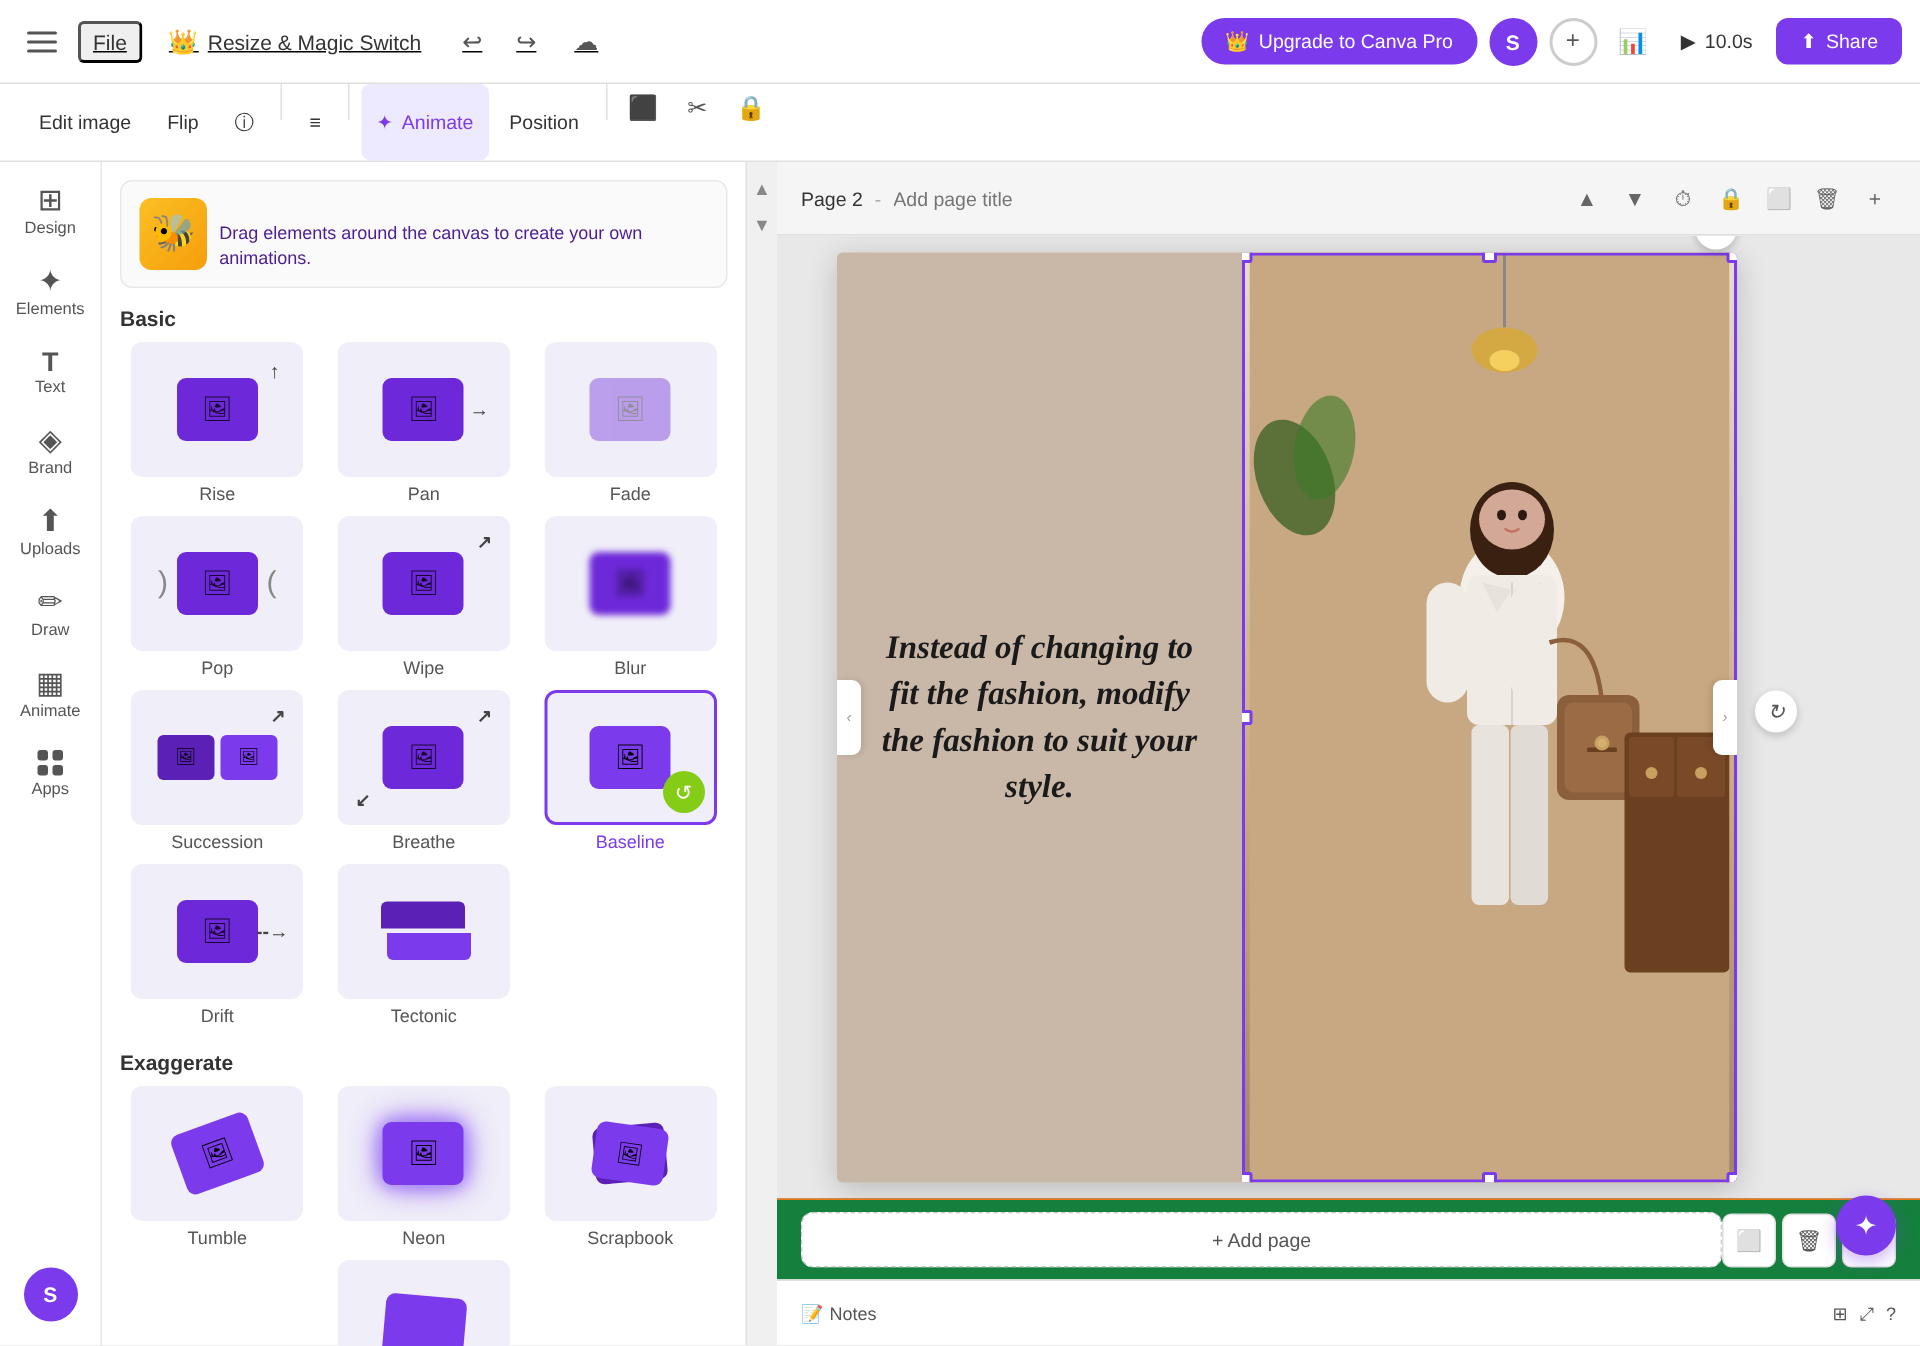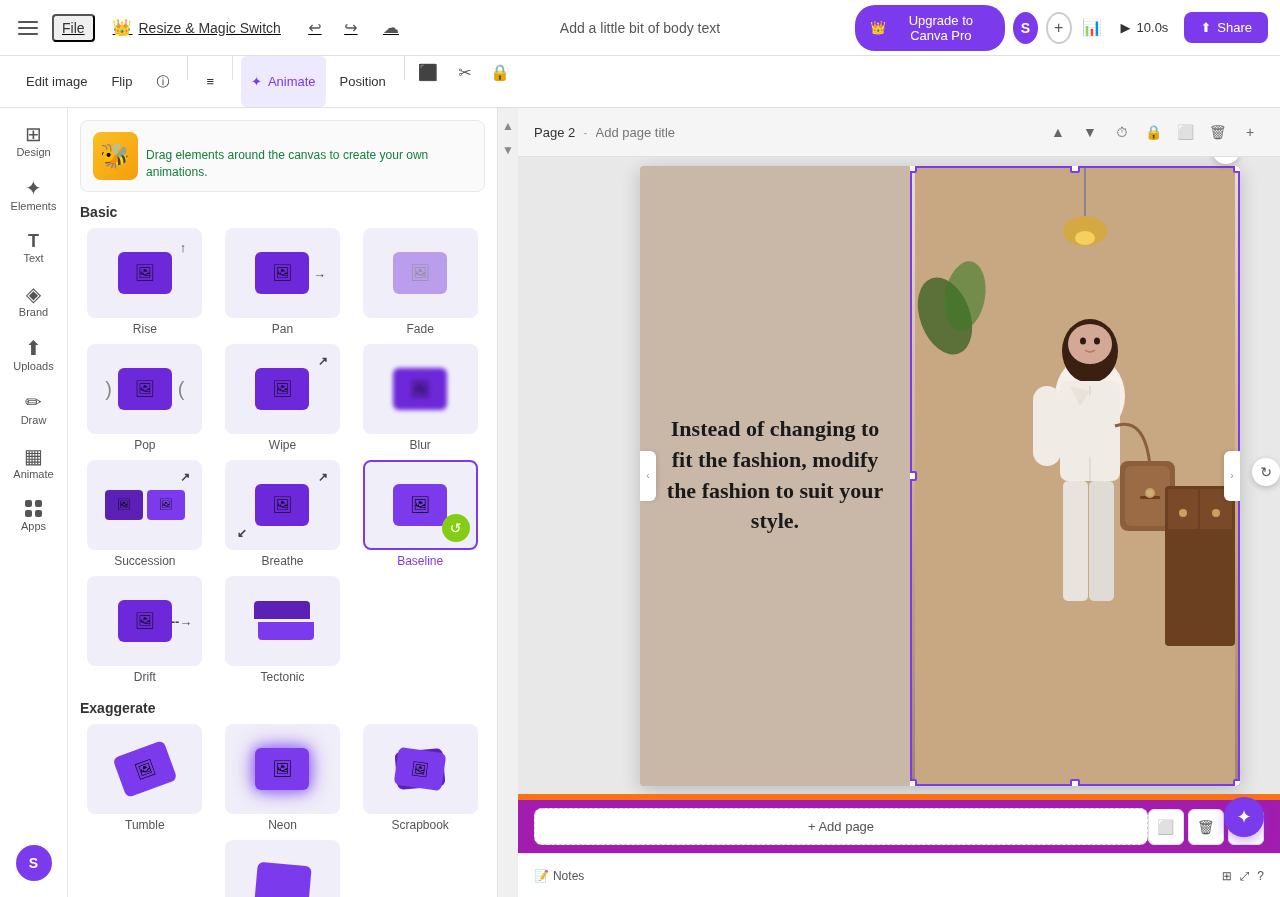--- a/index.html
+++ b/index.html
@@ -71,42 +71,42 @@
     .selected-overlay { position: absolute; bottom: 6px; right: 6px; width: 28px; height: 28px; border-radius: 50%; background: #84cc16; display: flex; align-items: center; justify-content: center; color: white; font-size: 14px; }
 
     
     .canvas-area { flex: 1; background: #e8e8e8; display: flex; flex-direction: column; overflow: hidden; position: relative; }
     .page-bar { display: flex; align-items: center; gap: 8px; padding: 10px 16px; background: #f5f5f5; border-bottom: 1px solid #e0e0e0; flex-shrink: 0; }
     .page-label { font-size: 13px; color: #333; font-weight: 500; }
     .page-title-input { font-size: 13px; color: #aaa; border: none; background: transparent; outline: none; cursor: pointer; }
     .page-bar-icons { display: flex; gap: 4px; margin-left: auto; }
     .page-bar-icon { width: 28px; height: 28px; display: flex; align-items: center; justify-content: center; cursor: pointer; color: #666; border-radius: 4px; font-size: 14px; }
 
-    .canvas-viewport { flex: 1; display: flex; align-items: center; justify-content: flex-end; overflow: auto; padding: 40px; position: relative; }
+    .canvas-viewport { flex: 1; display: flex; align-items: center; justify-content: flex-start; overflow: auto; padding: 40px; position: relative; font-style: italic; }
 
     
     .page-canvas { display: flex; width: 600px; height: 620px; background: #d4c5b5; border-radius: 4px; box-shadow: 0 4px 20px rgba(0,0,0,0.2); position: relative; overflow: hidden; }
     .page-left { width: 270px; background: #c9b8a8; display: flex; align-items: center; justify-content: center; padding: 24px; }
     .page-text { font-size: 22px; font-weight: 800; color: #1a1a1a; text-align: center; line-height: 1.4; font-family: Georgia, serif; }
     .page-right { flex: 1; background: #c4a882; position: relative; overflow: hidden; }
 
     
     .selection-box { position: absolute; border: 2px solid #7c3aed; pointer-events: none; }
     .handle { width: 10px; height: 10px; background: white; border: 2px solid #7c3aed; border-radius: 2px; position: absolute; }
     .handle.tl { top: -5px; left: -5px; }
     .handle.tr { top: -5px; right: -5px; }
     .handle.bl { bottom: -5px; left: -5px; }
     .handle.br { bottom: -5px; right: -5px; }
     .handle.ml { top: 50%; left: -5px; transform: translateY(-50%); }
     .handle.mr { top: 50%; right: -5px; transform: translateY(-50%); }
     .handle.tm { left: 50%; top: -5px; transform: translateX(-50%); }
     .handle.bm { left: 50%; bottom: -5px; transform: translateX(-50%); }
 
     
-    .bottom-bar { display: flex; align-items: center; padding: 8px 16px; background: #a21caf; border-top: 6px solid #f97316; gap: 0; flex-shrink: 0; }
+    .bottom-bar { display: flex; align-items: center; padding: 8px 16px; background: #15803d; border-top: 1px solid #f97316; gap: 0; flex-shrink: 0; }
     .add-page-btn { flex: 1; border: 1px dashed #ccc; background: white; border-radius: 8px; padding: 10px; font-size: 13px; color: #555; cursor: pointer; text-align: center; }
     .page-actions { display: flex; gap: 4px; }
     .page-action-btn { width: 36px; height: 36px; background: white; border: 1px solid #e0e0e0; border-radius: 6px; display: flex; align-items: center; justify-content: center; cursor: pointer; color: #555; font-size: 14px; }
 
     
     .status-bar { display: flex; align-items: center; padding: 6px 16px; background: #fff; border-top: 1px solid #e0e0e0; font-size: 12px; color: #555; gap: 16px; flex-shrink: 0; height: 44px; }
     .notes-btn { display: flex; align-items: center; gap: 4px; cursor: pointer; color: #555; }
     .status-bar-center { flex: 1; display: flex; align-items: center; justify-content: center; gap: 8px; }
     .zoom-slider { -webkit-appearance: none; width: 120px; height: 4px; border-radius: 2px; background: #e0e0e0; outline: none; cursor: pointer; }
     .zoom-slider::-webkit-slider-thumb { -webkit-appearance: none; width: 14px; height: 14px; border-radius: 50%; background: #333; cursor: pointer; }
@@ -114,21 +114,21 @@
     .grid-btn { cursor: pointer; }
     .fullscreen-btn { cursor: pointer; }
     .help-btn { cursor: pointer; }
 
     
     .magic-btn { position: absolute; bottom: 60px; right: 16px; width: 40px; height: 40px; background: #7c3aed; border-radius: 50%; display: flex; align-items: center; justify-content: center; cursor: pointer; box-shadow: 0 4px 12px rgba(124,58,237,0.4); color: white; font-size: 18px; }
 
     
     .promo-banner { display: flex; align-items: center; gap: 8px; background: #fafafa; border: 1px solid #e8e8e8; border-radius: 8px; padding: 10px 12px; margin-bottom: 12px; }
     .promo-img { width: 48px; height: 48px; background: linear-gradient(135deg, #fbbf24, #f59e0b); border-radius: 8px; display: flex; align-items: center; justify-content: center; font-size: 24px; }
-    .promo-text { font-size: 12px; color: #15803d; line-height: 1.4; margin-top: 16px; }
+    .promo-text { font-size: 12px; color: #4c1d95; line-height: 1.4; margin-top: 16px; }
 
     
     .fashion-photo { width: 100%; height: 100%; background: linear-gradient(180deg, #e8ddd0 0%, #c8a880 60%, #a0856a 100%); position: relative; display: flex; justify-content: center; }
     .lamp { position: absolute; top: 10px; left: 40%; width: 24px; height: 60px; }
     .lamp-shade { width: 24px; height: 16px; background: #d4a843; border-radius: 50% 50% 0 0; margin: 0 auto; }
     .lamp-bulb { width: 10px; height: 10px; background: #f5d080; border-radius: 50%; margin: 0 auto; }
     .lamp-cord { width: 2px; height: 30px; background: #888; margin: 0 auto; }
 
     .thumb-bg { width: 100%; height: 100%; border-radius: 8px; background: #f0eef8; display: flex; align-items: center; justify-content: center; border: 2px solid transparent; }
     .thumb-bg.selected { border-color: #7c3aed; }
@@ -152,23 +152,20 @@
     <button class="file-btn">File</button>
     <div class="resize-btn">
       <span class="crown-icon">👑</span>
       <span>Resize &amp; Magic Switch</span>
     </div>
     <div class="undo-redo">
       <button class="icon-btn">↩</button>
       <button class="icon-btn">↪</button>
     </div>
     <button class="icon-btn cloud-btn">☁</button>
-  </div>
-  <div class="topbar-center">
-    <input class="title-input" value="Add a little bit of body text" style="">
   </div>
   <div class="topbar-right">
     <button class="upgrade-btn">
       <span class="crown">👑</span>
       <span>Upgrade to Canva Pro</span>
     </button>
     <div class="avatar">S</div>
     <button class="plus-btn">+</button>
     <div class="chart-btn">📊</div>
     <button class="play-btn">

